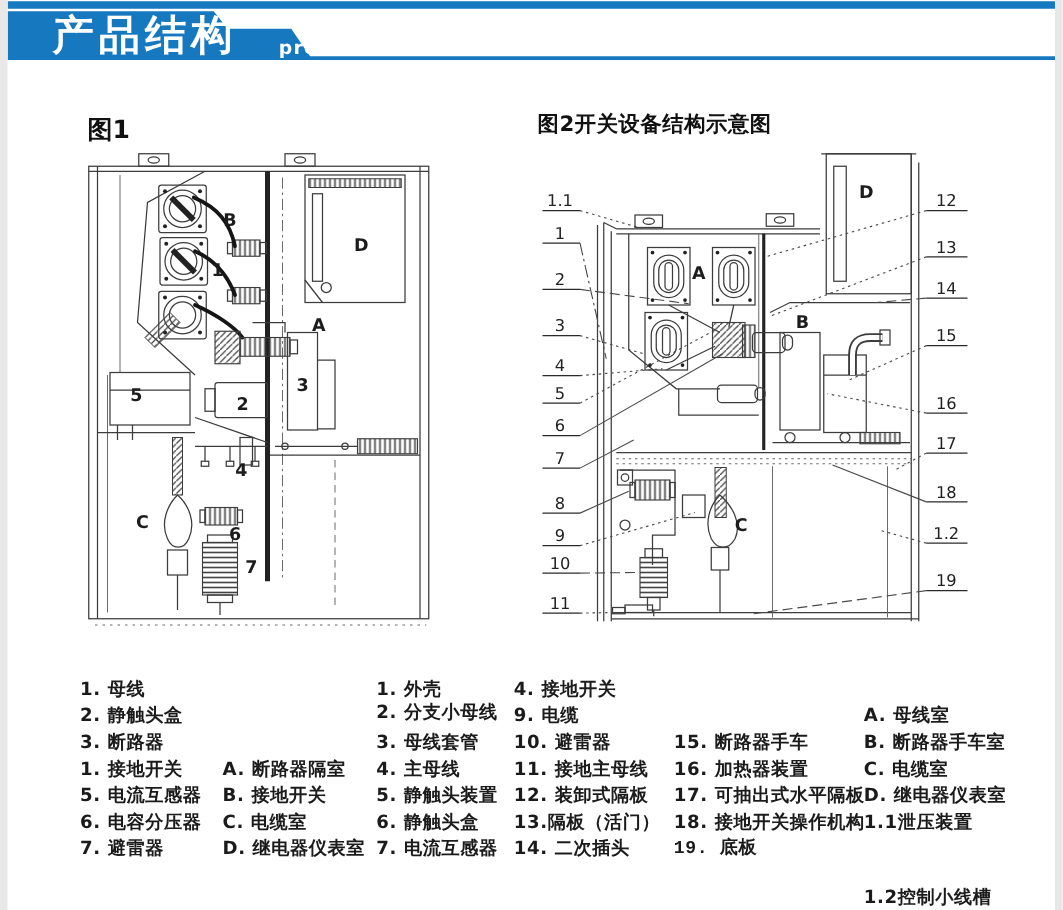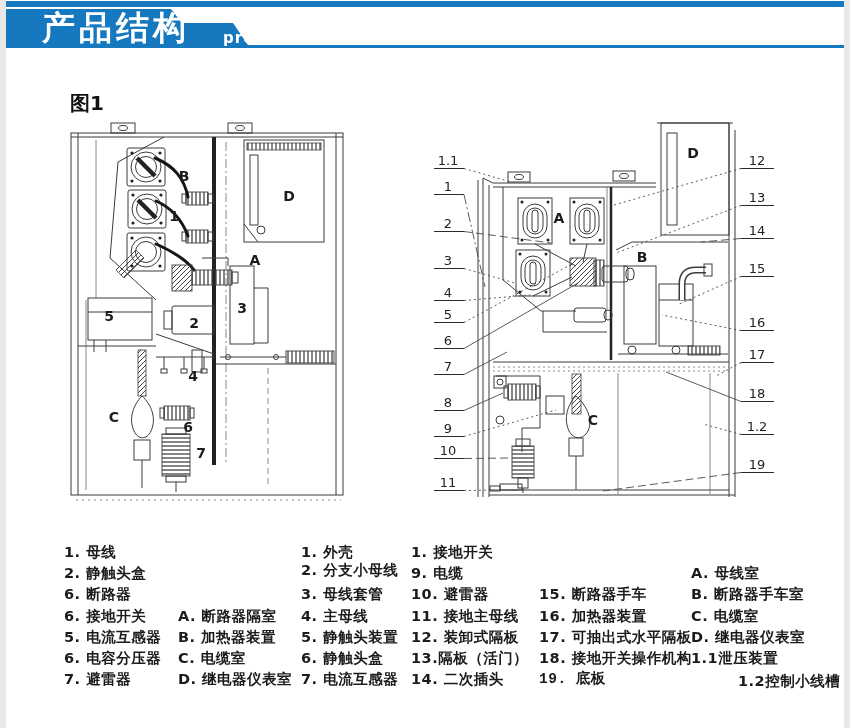--- a/index.html
+++ b/index.html
@@ -41,20 +41,21 @@
 
   <svg class="banner-svg" viewBox="0 0 850 60" aria-hidden="true">
     <rect class="accent" x="0" y="1" width="850" height="6"></rect>
     <polygon class="accent" points="0,9 165,9 176,23 227,23 244,48 0,48"></polygon>
     <rect class="accent" x="240" y="45" width="610" height="3"></rect>
   </svg>
   <div class="banner-zh">产品结构</div>
   <div class="banner-en">product mix</div>
 
   <div class="fig-caption cap1">图1</div>
+  <div class="fig-caption cap2">图2开关设备结构示意图</div>
 
   <svg id="fig1-svg" class="fig-svg" viewBox="50 110 300 420">
     <defs>
       <pattern id="hv" width="4" height="14" patternUnits="userSpaceOnUse">
           <path d="M2,0V14" stroke="#444" stroke-width="1.3"></path>
         </pattern>
       <pattern id="hh" width="14" height="4" patternUnits="userSpaceOnUse">
           <path d="M0,2H14" stroke="#444" stroke-width="1.3"></path>
         </pattern>
       <pattern id="hd" width="5" height="5" patternUnits="userSpaceOnUse">
@@ -408,49 +409,49 @@
           <text x="751" y="469" class="callout-num" text-anchor="middle">19</text>
           <line x1="735" y1="472.5" x2="768" y2="472.5" class="callout-under"></line>
           <line x1="735" y1="472.5" x2="597" y2="491" class="leader" stroke-dasharray="8,4"></line>
         </g>
       </g>
   </svg>
 
   <div id="legend">
       <div class="legend-item" style="left: 58px; top: 544px;">1. 母线</div>
       <div class="legend-item" style="left: 58px; top: 565.2px;">2. 静触头盒</div>
-      <div class="legend-item" style="left: 58px; top: 586.4px;">6. 断路器</div>
-      <div class="legend-item" style="left: 58px; top: 607.6px;">6. 接地开关</div>
+      <div class="legend-item" style="left: 58px; top: 586.4px;">3. 断路器</div>
+      <div class="legend-item" style="left: 58px; top: 607.6px;">1. 接地开关</div>
       <div class="legend-item" style="left: 58px; top: 628.8px;">5. 电流互感器</div>
       <div class="legend-item" style="left: 58px; top: 650px;">6. 电容分压器</div>
       <div class="legend-item" style="left: 58px; top: 671.2px;">7. 避雷器</div>
       <div class="legend-item" style="left: 172px; top: 607.6px;">A. 断路器隔室</div>
-      <div class="legend-item" style="left: 172px; top: 628.8px;">B. 加热器装置</div>
+      <div class="legend-item" style="left: 172px; top: 628.8px;">B. 接地开关</div>
       <div class="legend-item" style="left: 172px; top: 650px;">C. 电缆室</div>
       <div class="legend-item" style="left: 172px; top: 671.2px;">D. 继电器仪表室</div>
       <div class="legend-item" style="left: 295px; top: 544px;">1. 外壳</div>
       <div class="legend-item" style="left: 295px; top: 562px;">2. 分支小母线</div>
       <div class="legend-item" style="left: 295px; top: 586.4px;">3. 母线套管</div>
       <div class="legend-item" style="left: 295px; top: 607.6px;">4. 主母线</div>
       <div class="legend-item" style="left: 295px; top: 628.8px;">5. 静触头装置</div>
       <div class="legend-item" style="left: 295px; top: 650px;">6. 静触头盒</div>
       <div class="legend-item" style="left: 295px; top: 671.2px;">7. 电流互感器</div>
-      <div class="legend-item" style="left: 405px; top: 544px;">1. 接地开关</div>
+      <div class="legend-item" style="left: 405px; top: 544px;">4. 接地开关</div>
       <div class="legend-item" style="left: 405px; top: 565.2px;">9. 电缆</div>
       <div class="legend-item" style="left: 405px; top: 586.4px;">10. 避雷器</div>
       <div class="legend-item" style="left: 405px; top: 607.6px;">11. 接地主母线</div>
       <div class="legend-item" style="left: 405px; top: 628.8px;">12. 装卸式隔板</div>
       <div class="legend-item" style="left: 405px; top: 650px;">13.隔板（活门）</div>
       <div class="legend-item" style="left: 405px; top: 671.2px;">14. 二次插头</div>
       <div class="legend-item" style="left: 533px; top: 586.4px;">15. 断路器手车</div>
       <div class="legend-item" style="left: 533px; top: 607.6px;">16. 加热器装置</div>
       <div class="legend-item" style="left: 533px; top: 628.8px;">17. 可抽出式水平隔板</div>
       <div class="legend-item" style="left: 533px; top: 650px;">18. 接地开关操作机构</div>
       <div class="legend-item" style="left: 533px; top: 671.2px; font-family: Liberation Mono, monospace;">19. 底板</div>
       <div class="legend-item" style="left: 685px; top: 565.2px;">A.  母线室</div>
       <div class="legend-item" style="left: 685px; top: 586.4px;">B.  断路器手车室</div>
       <div class="legend-item" style="left: 685px; top: 607.6px;">C.  电缆室</div>
       <div class="legend-item" style="left: 685px; top: 628.8px;">D.  继电器仪表室</div>
       <div class="legend-item" style="left: 685px; top: 650px;">1.1泄压装置</div>
-      <div class="legend-item" style="left: 685px; top: 673px; margin-left: 47px;">1.2控制小线槽</div>
+      <div class="legend-item" style="left: 685px; top: 710px;">1.2控制小线槽</div>
     </div>
 
 </div>
 
 </body></html>

